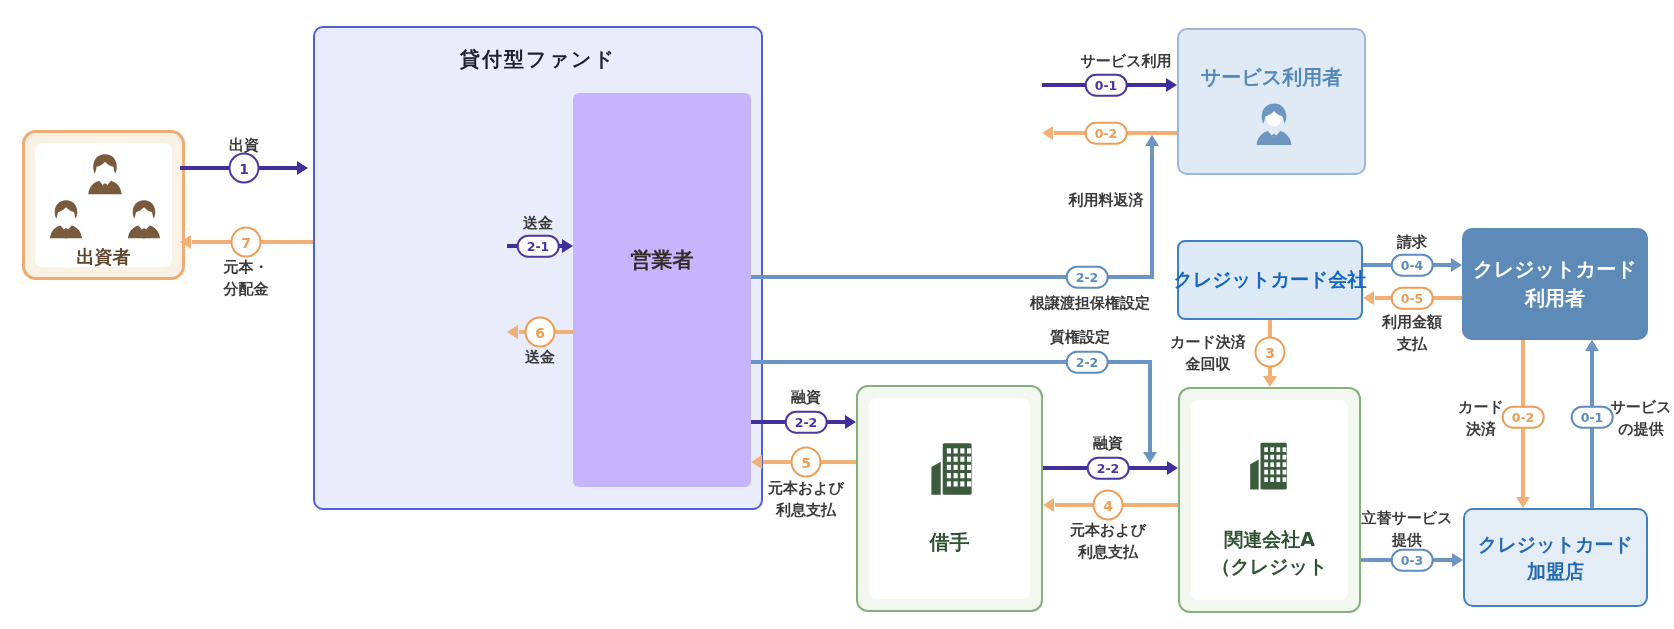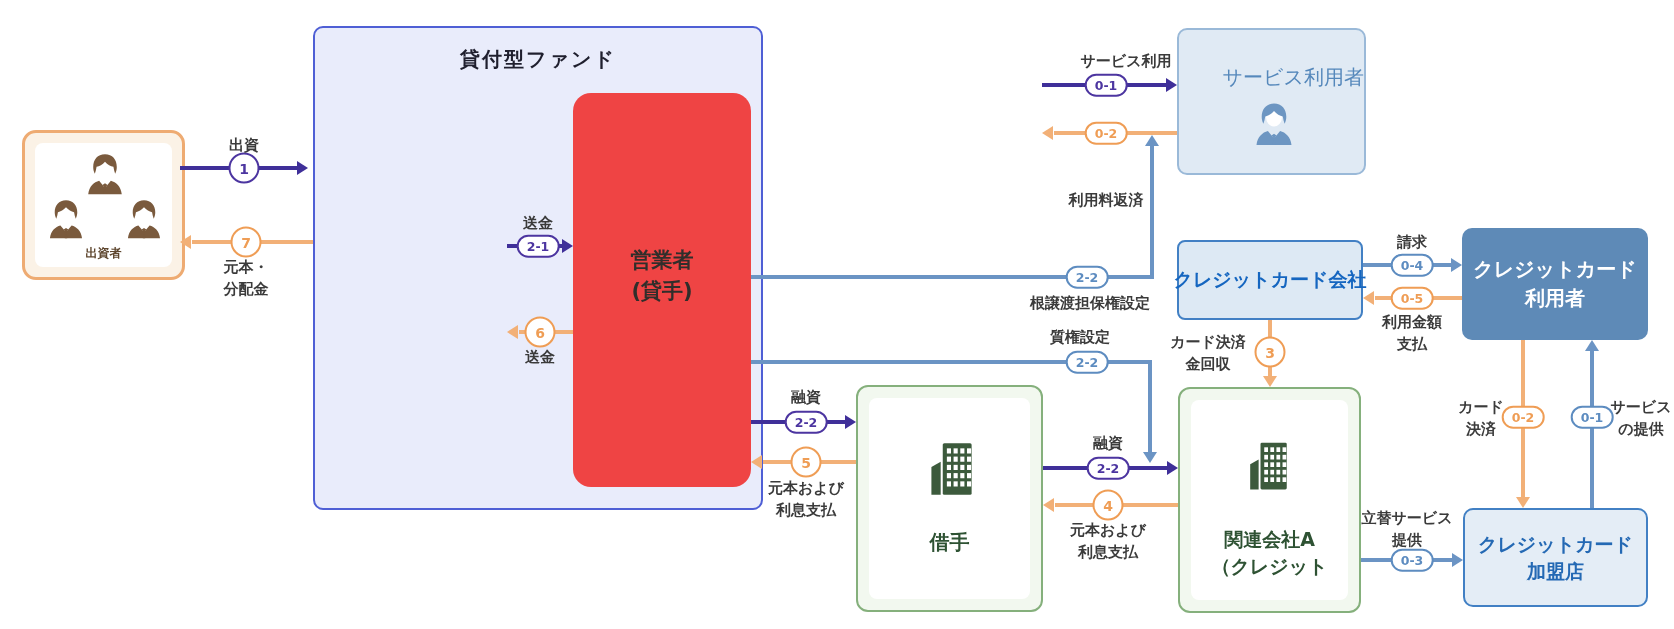--- a/index.html
+++ b/index.html
@@ -8,21 +8,21 @@
     font-family:"DejaVu Sans","Liberation Sans",sans-serif;overflow:hidden;
   }
   .abs{position:absolute;box-sizing:border-box;}
   
   .box{position:absolute;box-sizing:border-box;}
   .investors{background:#fbf2e6;border:3px solid #eeab72;border-radius:14px;}
   .whiteinner{position:absolute;background:#ffffff;border-radius:8px;}
   .fund{background:#e9ecfb;border:2px solid #4f5fd5;border-radius:10px;}
   .fund-title{position:absolute;width:100%;text-align:center;font-size:20px;font-weight:bold;color:#1f1f2e;letter-spacing:2px;}
   .agent{background:#ffffff;border:2px solid #7b51a8;border-radius:8px;}
-  .operator{background:#ef4444;border-radius:18px;}
+  .operator{background:#c4b5fd;border-radius:6px;}
   .operator .tx{position:absolute;width:100%;text-align:center;font-size:21px;font-weight:bold;color:#302e2b;line-height:31px;}
   .gbox{background:#f2f8ef;border:2px solid #85b07c;border-radius:12px;}
   .gtx{position:absolute;width:100%;text-align:center;font-weight:bold;color:#2e5233;}
   .sbox{background:#e0eaf4;border:2px solid #9ab9d8;border-radius:10px;}
   .ccbox{background:#dde9f4;border:2px solid #4280c4;border-radius:8px;display:flex;align-items:center;justify-content:center;}
   .cubox{background:#5e8ab7;border-radius:10px;display:flex;flex-direction:column;align-items:center;justify-content:center;}
   .mbox{background:#e4edf6;border:2px solid #4280c4;border-radius:10px;display:flex;flex-direction:column;align-items:center;justify-content:center;}
   .icwrap{position:absolute;}
   
   .line{position:absolute;background:var(--c);}
@@ -95,34 +95,33 @@
           <use href="#sym-person"></use>
         </svg></span>
     <span class="icwrap" style="left:19px;top:64px;color:#7a5a3d;">
       <svg width="44" height="44" viewBox="0 0 48 48">
           <use href="#sym-person"></use>
         </svg></span>
     <span class="icwrap" style="left:97px;top:64px;color:#7a5a3d;">
       <svg width="44" height="44" viewBox="0 0 48 48">
           <use href="#sym-person"></use>
         </svg></span>
-    <div class="abs" style="left:0;top:112px;width:100%;text-align:center;font-size:12px;font-weight:bold;color:#5e462e;">出資者</div>
+    <div class="abs" style="left:0;top:112px;width:100%;text-align:center;font-size:18px;font-weight:bold;color:#5e462e;">出資者</div>
   </div>
 
 
   <div class="box operator" style="left:573px;top:93px;width:178px;height:394px;">
     <div class="tx" style="top:152px;">
       <span class="ln" style="display:block;">営業者</span>
-      <span class="ln" style="display:block;">(貸手)</span>
     </div>
   </div>
 
 
   <div class="box sbox" style="left:1177px;top:28px;width:189px;height:147px;">
-    <div class="abs" style="left:0;top:34px;width:100%;text-align:right;font-size:20px;font-weight:normal;color:#5588bb;">サービス利用者</div>
+    <div class="abs" style="left:0;top:34px;width:100%;text-align:center;font-size:20px;font-weight:bold;color:#5588bb;">サービス利用者</div>
     <span class="icwrap" style="left:71px;top:70px;color:#6d96c2;">
       <svg width="48" height="48" viewBox="0 0 48 48">
           <use href="#sym-person"></use>
         </svg></span>
   </div>
 
   <div class="box ccbox" style="left:1177px;top:240px;width:186px;height:80px;">
     <span style="font-size:19px;font-weight:bold;color:#1566c0;white-space:nowrap;">クレジットカード会社</span>
   </div>
 

